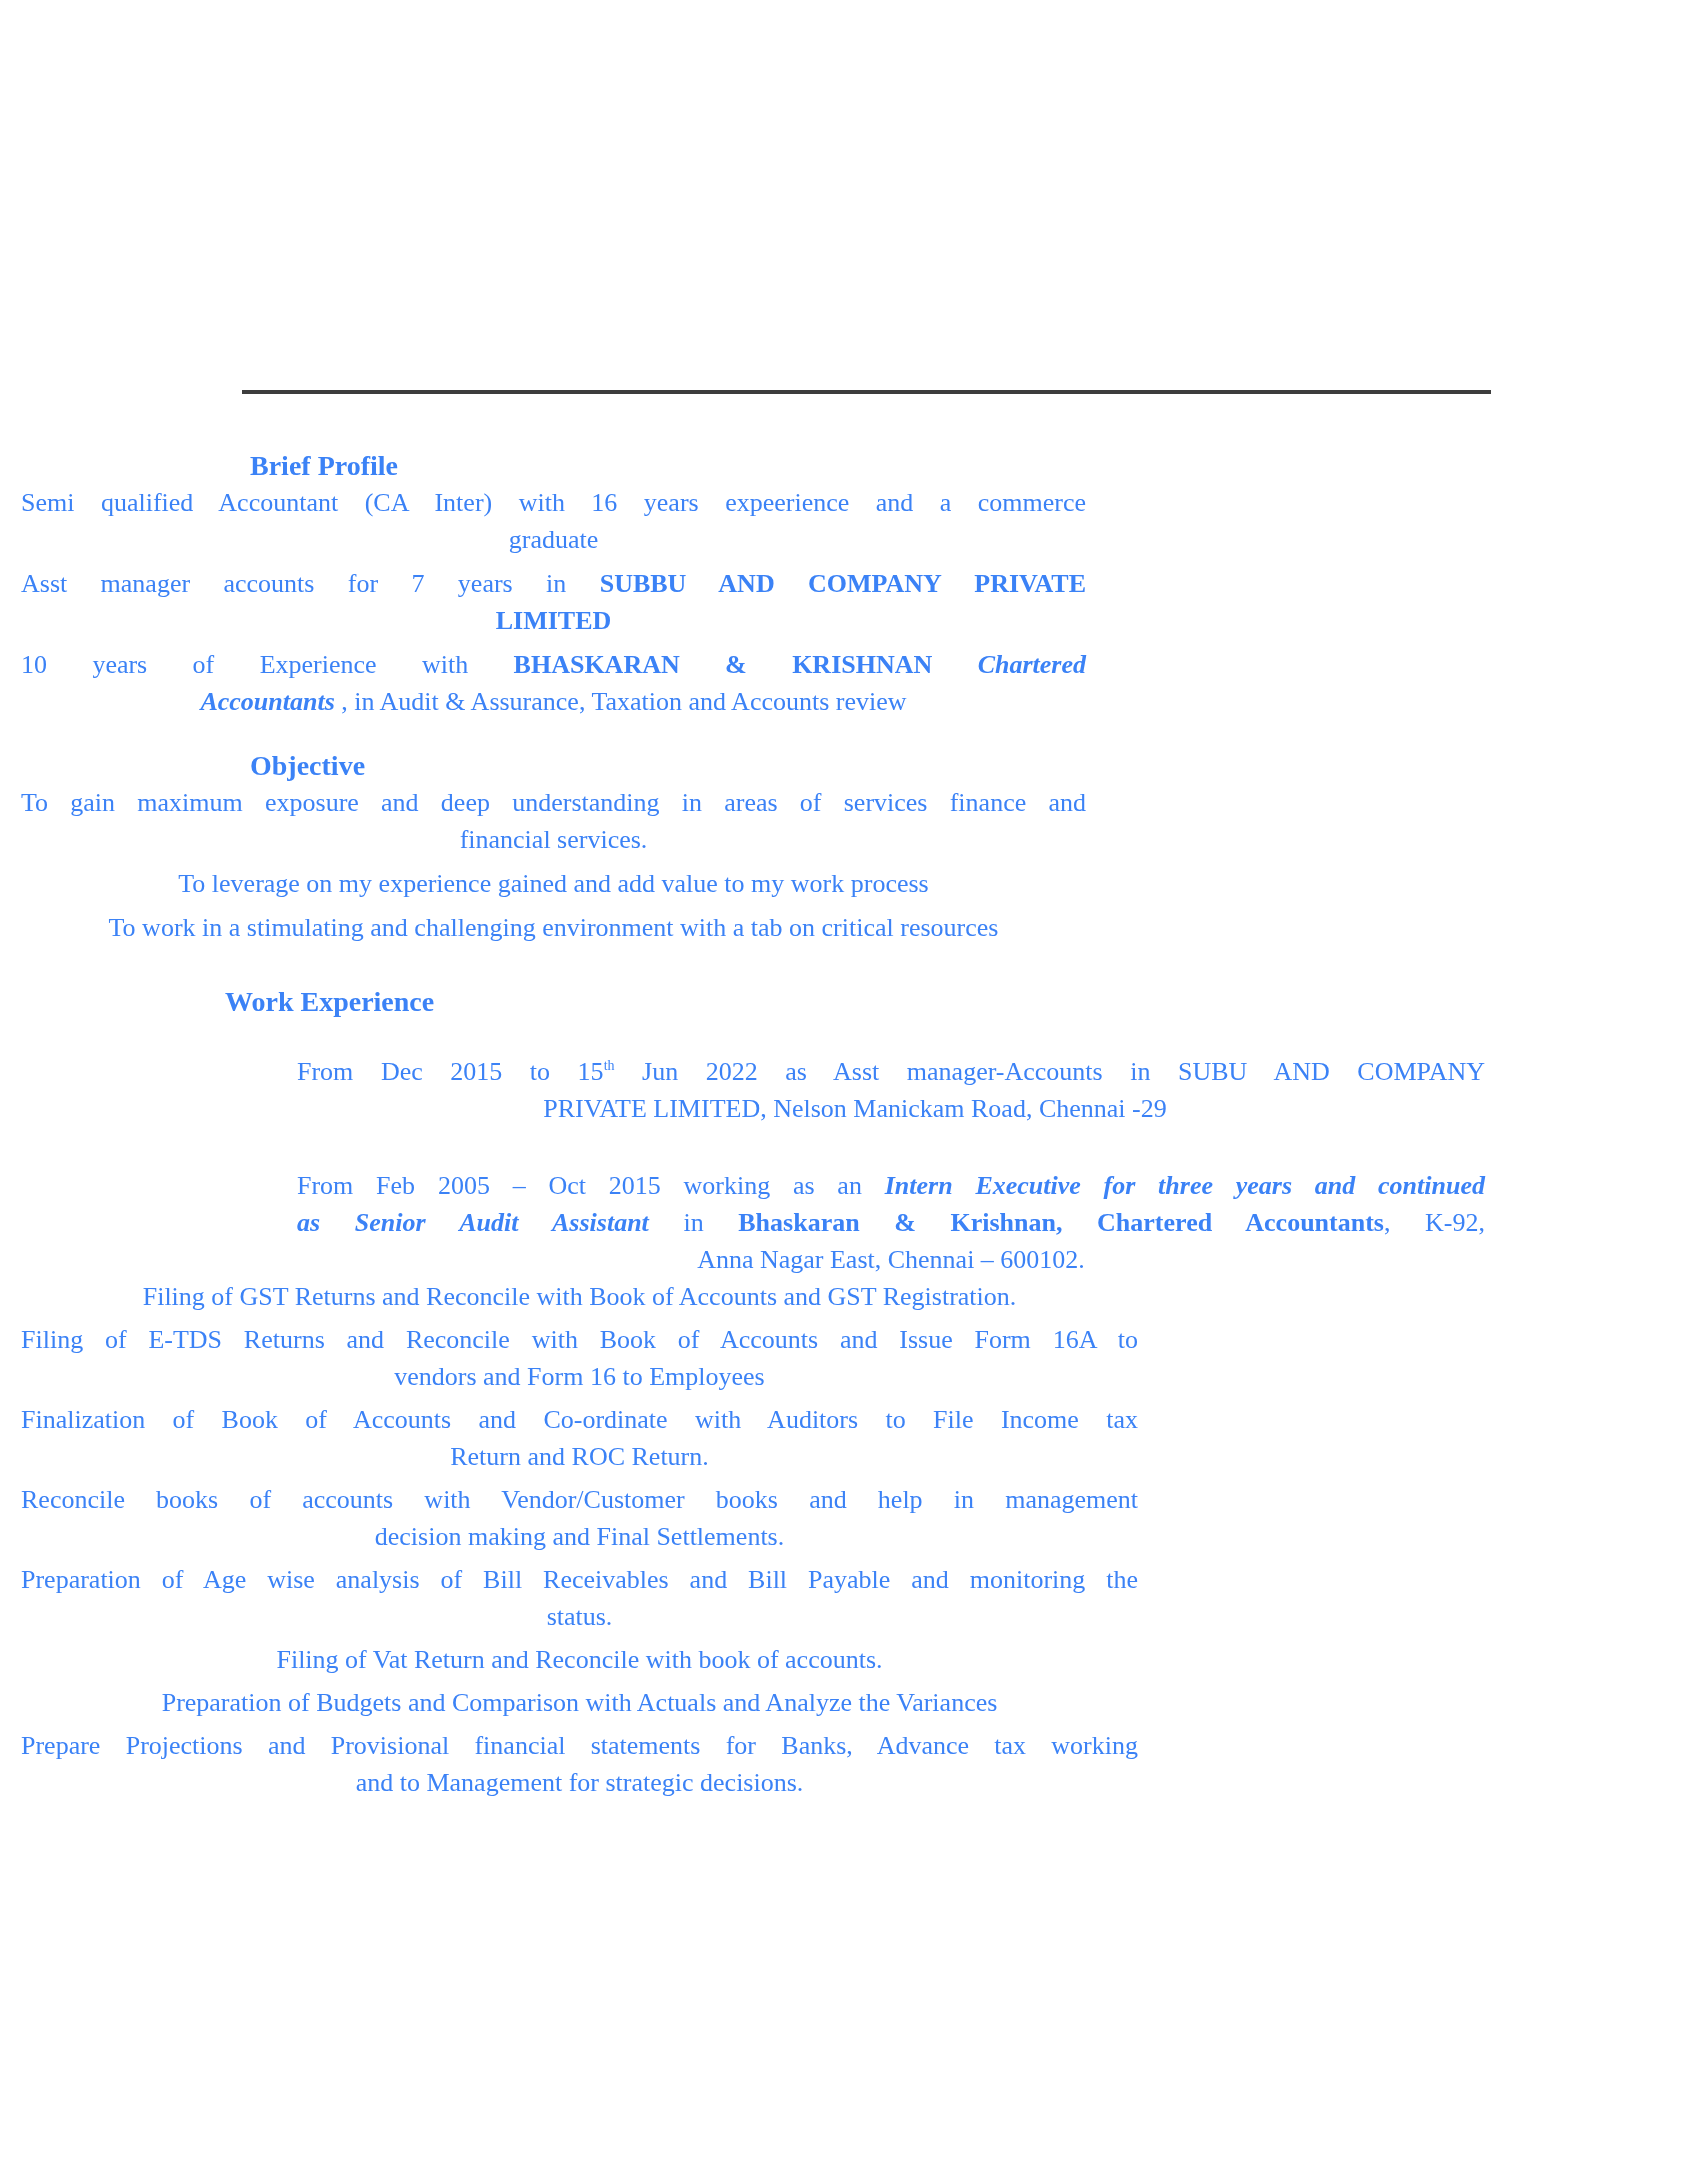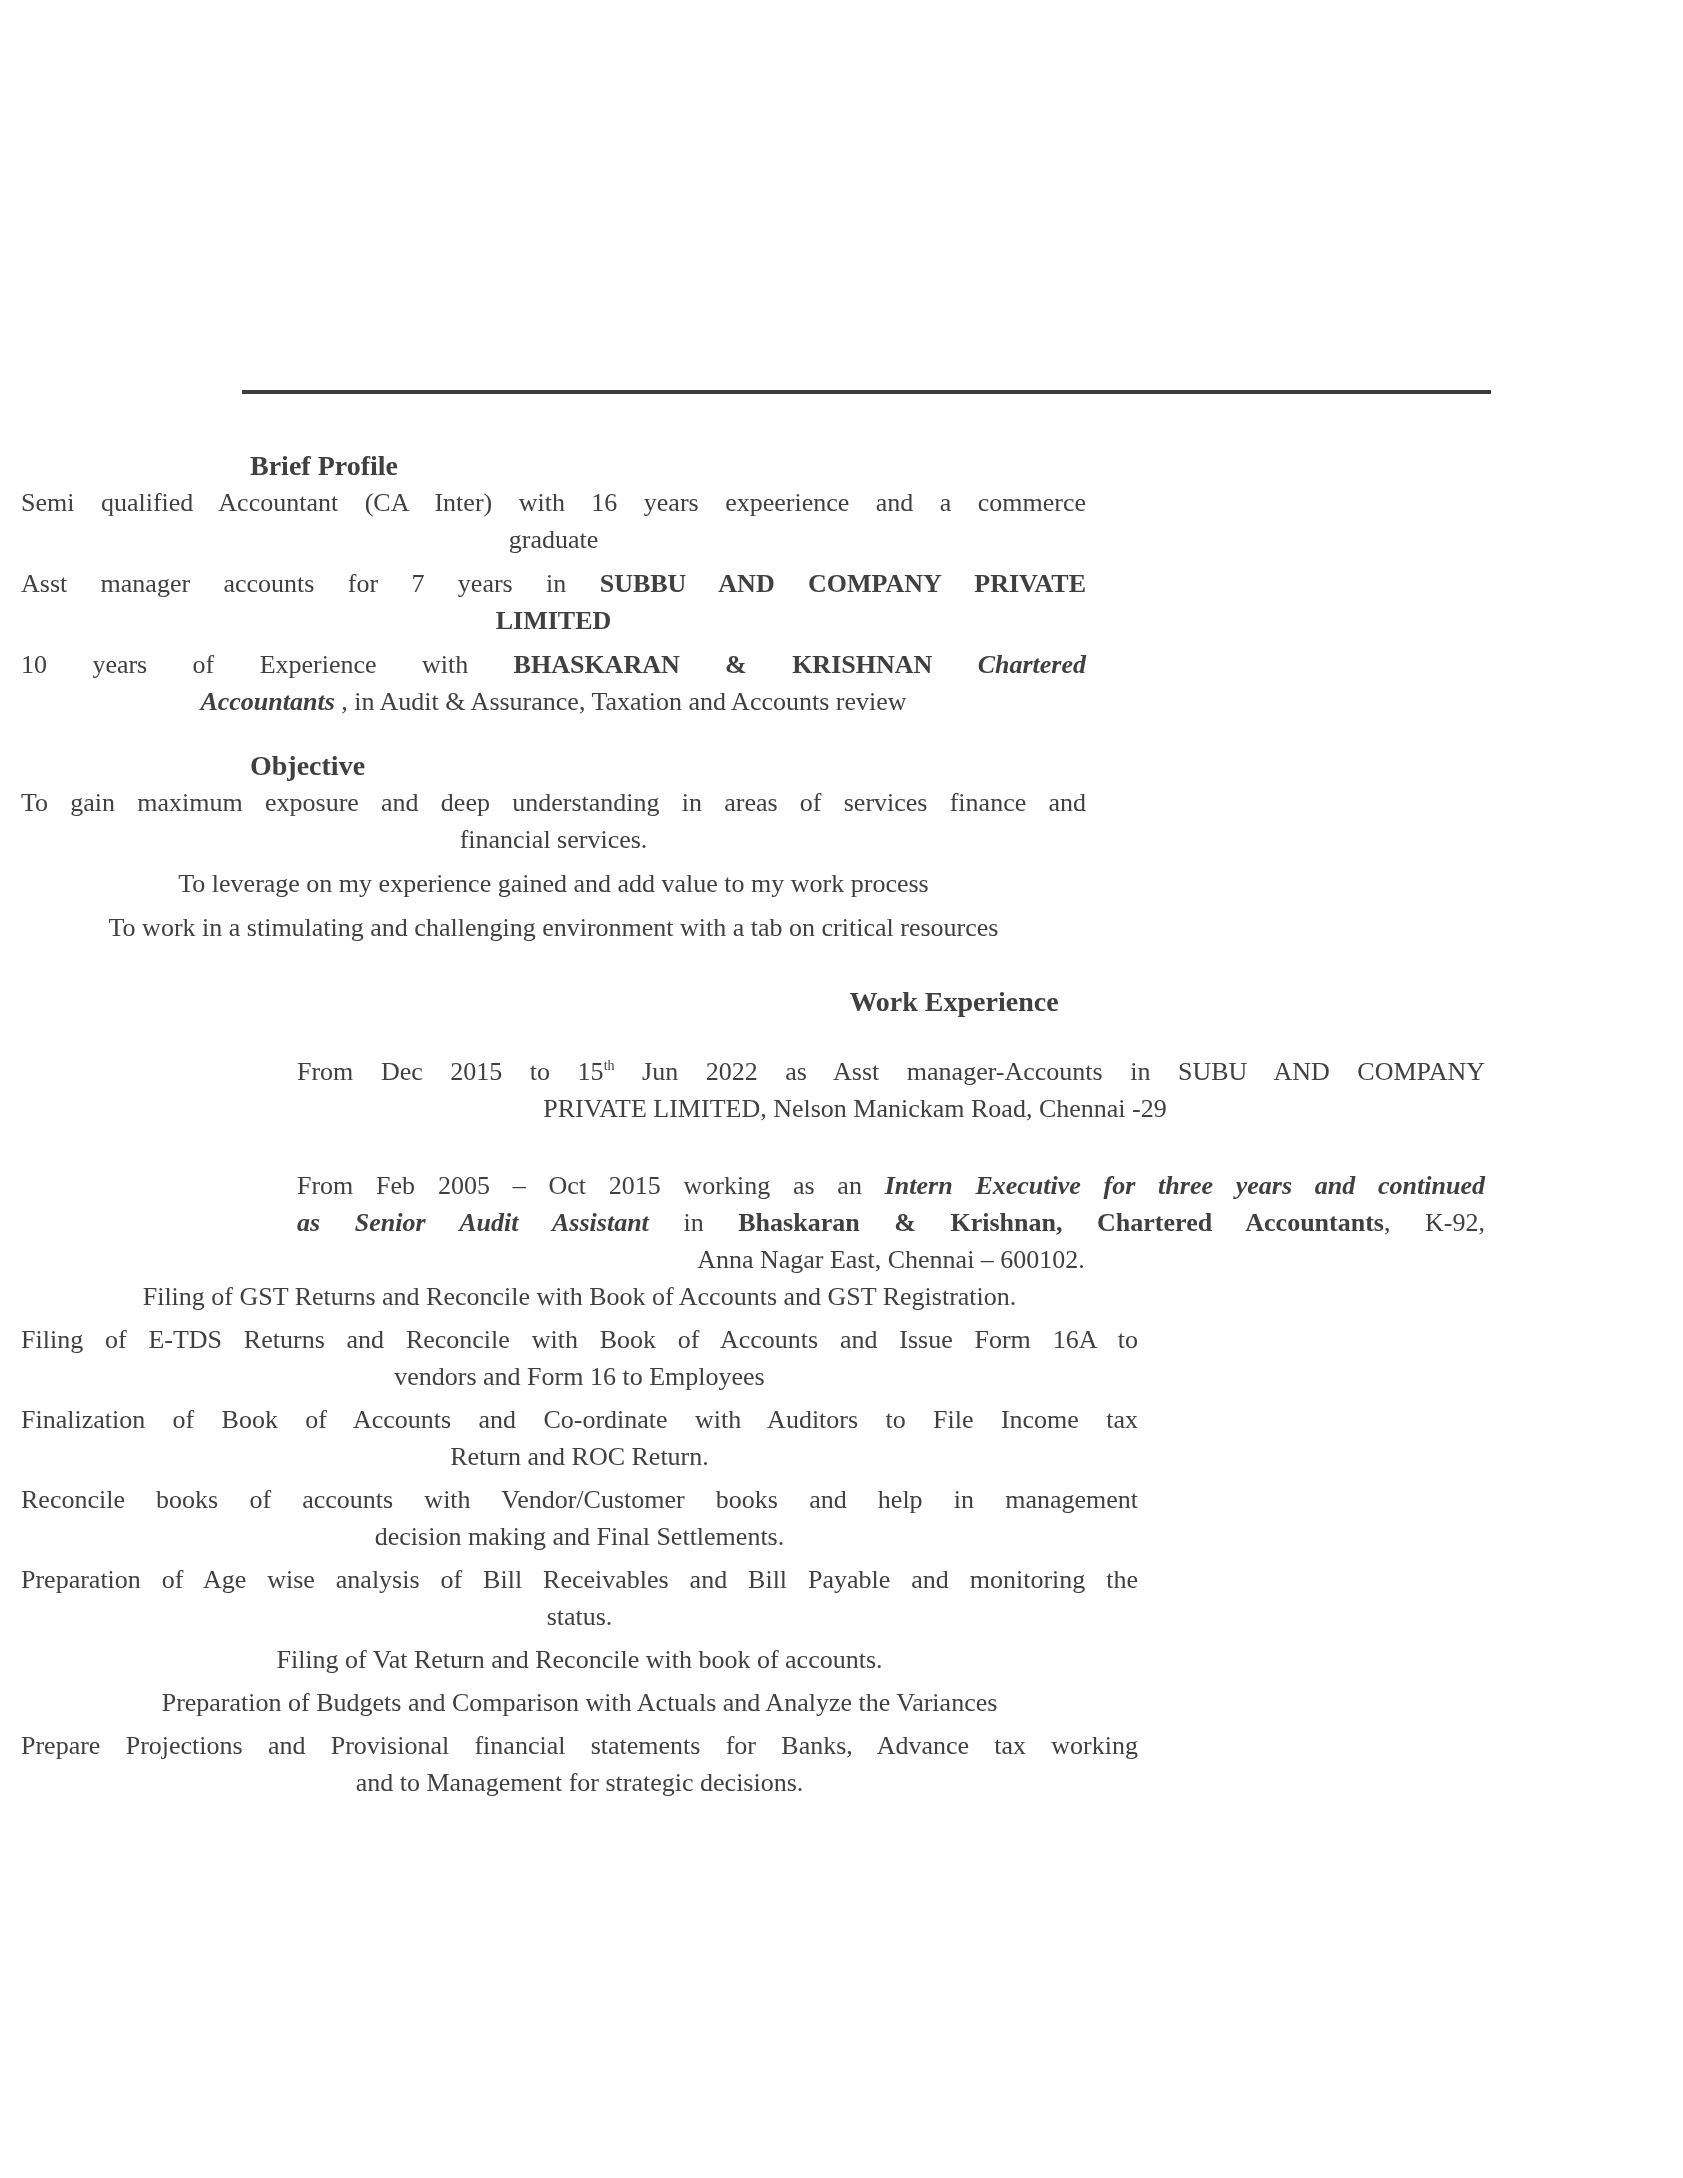--- a/index.html
+++ b/index.html
@@ -4,42 +4,42 @@
 <style>
   html, body { margin: 0; padding: 0; background: #ffffff; }
   .page {
     position: relative;
     width: 1683px;
     height: 2178px;
     background: #ffffff;
     font-family: "Liberation Serif", "DejaVu Serif", serif;
     font-size: 26px;
     line-height: 37px;
-    color: #404040;
+    color: #3b82f6;
     box-sizing: border-box;
     padding-top: 447px;
     overflow: hidden;
   }
   .header-rule {
     position: absolute;
     left: 242px;
     top: 390px;
     width: 1249px;
     height: 0;
     border-top: 4px solid #3d3d3d;
   }
   .h {
     font-weight: 700;
     font-size: 28px;
     margin: 0;
     line-height: 37px;
   }
   .h-bp { margin: 0 0 0 250px; }
   .h-obj { margin: 27px 0 0 250px; }
-  .h-we { margin: 37px 0 0 225px; text-align: center; }
+  .h-we { margin: 37px 0 0 225px; }
   .h-wp {
     margin: 39px 0 0 252px;
     width: 1233px;
     font-size: 26px;
     font-weight: 700;
   }
   ul.list { list-style: none; margin: 0; padding: 0; }
   .list-a { margin: 32px 0 0 399px; width: 1086px; }
   .list-a2 { margin: 42px 0 0 399px; width: 1086px; }
   .list-b { margin: 2px 0 0 347px; width: 1138px; }

